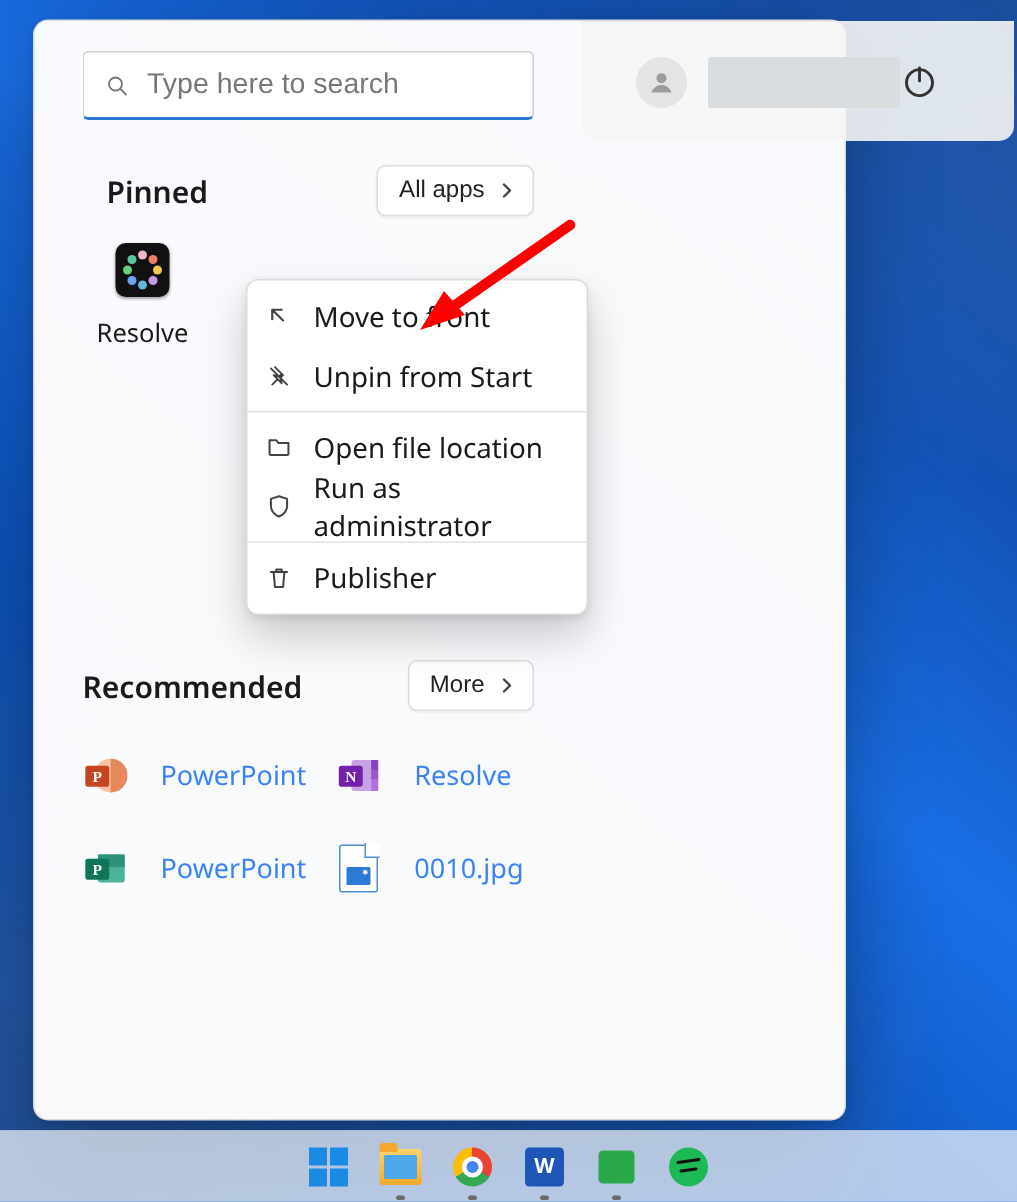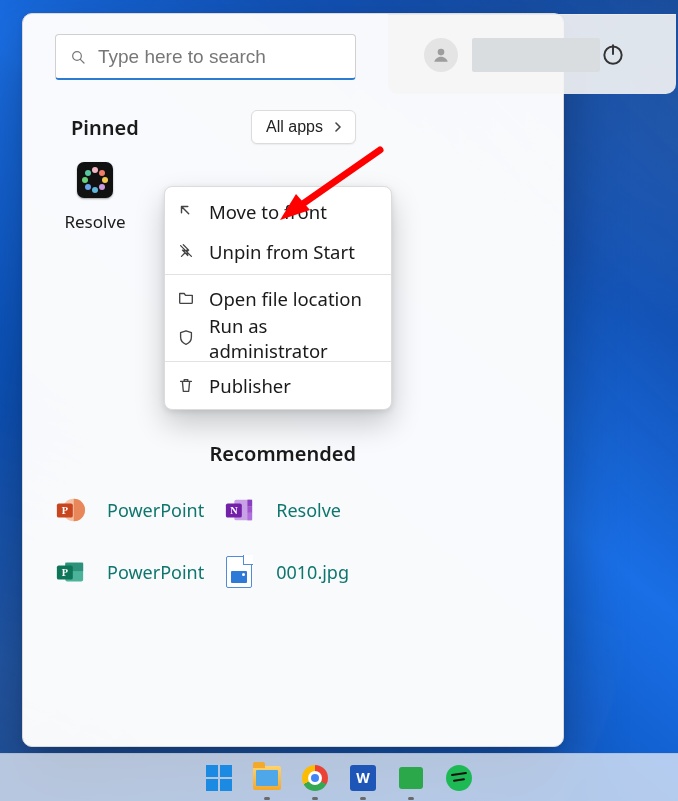--- a/index.html
+++ b/index.html
@@ -19,21 +19,21 @@
   .sm-content { flex: 1; padding: 0 32px; }
 
   .search-wrap { padding: 20px 0 0 0; }
   .search { position: relative; height: 46px; border: 1px solid #d0d0d0; border-bottom: 2px solid #2a7bd1; border-radius: 4px; background: #fff; display: flex; align-items: center; gap: 12px; padding: 0 12px 0 14px; }
   .search input { flex:1; border:none; outline:none; font-size: 19px; color:#222; background: transparent; }
   .search input::placeholder { color:#777; }
   .search-ico { width:16px; height:16px; color:#777; }
 
   .section-head { display:flex; align-items:center; justify-content:space-between; }
   .pinned-head { margin-top: 30px; margin-left: 16px; }
-  .rec-head { margin-top: 28px; justify-content: flex-end; }
+  .rec-head { margin-top: 28px; }
   .section-title { font-size: 20px; font-weight: 600; color:#1a1a1a; }
 
   .pill { display:inline-flex; align-items:center; gap:10px; height: 34px; padding: 0 12px 0 14px; font-size: 16px; color:#222; background:#fff; border:1px solid #dcdcdc; border-radius: 6px; cursor:pointer; box-shadow: 0 1px 1.5px rgba(0,0,0,.06); }
   .chev { width:10px; height:10px; color:#444; }
 
   .pinned-grid { position: relative; margin-top: 18px; height: 250px; }
   .app-tile { position:absolute; left:-14px; top:0; width:108px; text-align:center; cursor:pointer; }
   .app-icon-wrap { width:36px; height:36px; margin:0 auto 12px auto; border-radius:7px; background:#111; display:flex; align-items:center; justify-content:center; box-shadow: 0 1px 2px rgba(0,0,0,.35); }
   .app-label { font-size:17px; color:#1a1a1a; }
   .resolve-dots { width:26px; height:26px; position:relative; }
@@ -51,21 +51,21 @@
   .grid-more span { width:4px; height:4px; border-radius:50%; background:#808080; }
 
   .context-menu { position:absolute; left:109px; top:24px; width:228px; background:#fff; border:1px solid #dcdcdc; border-radius:8px; box-shadow: 0 14px 30px rgba(0,0,0,.20), 0 2px 6px rgba(0,0,0,.10); padding: 4px 0; font-size:18.5px; color:#1a1a1a; }
   .cm-item { display:flex; align-items:center; gap:14px; height:40px; padding:0 12px; cursor:pointer; }
   .cm-sep { height:1px; background:#e2e2e2; margin: 3px 0; }
   .cm-ico { width:18px; height:18px; color:#444; flex-shrink:0; }
 
   .recommended-grid { display:grid; grid-template-columns: 1fr 1fr; column-gap: 20px; row-gap: 32px; margin-top: 28px; }
   .rec-item { display:flex; align-items:center; gap:22px; cursor:pointer; }
   .rec-ico { width:30px; height:30px; flex-shrink:0; }
-  .rec-label { font-size:18px; color:#0f766e; }
+  .rec-label { font-size:18px; color:#3b82f6; }
   .file-thumb { position:relative; width:26px; height:32px; border:1.6px solid #4f8ed6; border-radius:2px; background:#fff; }
   .file-thumb::before { content:""; position:absolute; right:-1.6px; top:-1.6px; width:9px; height:9px; background:#fff; border-left:1.6px solid #4f8ed6; border-bottom:1.6px solid #4f8ed6; }
   .file-thumb .pic { position:absolute; left:4px; right:4px; bottom:4px; height:12px; background:#2d7bd6; border-radius:1px; }
   .file-thumb .pic::after{content:"";position:absolute;right:2px;top:2px;width:3px;height:3px;border-radius:50%;background:#fff;}
 
   .sm-bottom { height: 80px; border-top: 1px solid #ebebeb; background: rgba(245,245,245,.9); display:flex; align-items:center; justify-content:space-between; padding: 0 48px 0 36px; border-radius: 0 0 10px 10px; }
   .user-area { display:flex; align-items:center; gap:14px; cursor:pointer; }
   .avatar { width:34px; height:34px; border-radius:50%; background:#e4e4e4; display:flex; align-items:center; justify-content:center; color:#9d9d9d; }
   .user-name-blur { width:128px; height:34px; background:#d9dde0; border-radius:2px; }
   .power-btn { width:28px; height:28px; color:#333; cursor:pointer; }
@@ -174,20 +174,26 @@
           <svg class="cm-ico" viewBox="0 0 20 20">
               <path d="M4 6h12M8 6V4h4v2M6 6l1 11h6l1-11" fill="none" stroke="currentColor" stroke-width="1.5" stroke-linecap="round" stroke-linejoin="round"></path>
             </svg>
           <span>Publisher</span>
         </div>
       </div>
     </div>
 
     <div class="section-head rec-head">
       <div class="section-title">Recommended</div>
+      <button class="pill">
+        <span>More</span>
+        <svg class="chev" viewBox="0 0 10 10">
+            <path d="M3 1l4 4-4 4" fill="none" stroke="currentColor" stroke-width="1.6" stroke-linecap="round" stroke-linejoin="round"></path>
+          </svg>
+      </button>
     </div>
 
     <div class="recommended-grid">
       <div class="rec-item">
         <svg class="rec-ico" viewBox="0 0 32 32">
             <circle cx="20" cy="16" r="12" fill="#f5c2a6"></circle>
             <path d="M20 4a12 12 0 0 1 0 24V4z" fill="#e8875a"></path>
             <rect x="2" y="9" width="17" height="15" rx="2" fill="#c8461f"></rect>
             <text x="10.5" y="20.5" text-anchor="middle" font-size="11" font-weight="700" fill="#fff" font-family="Segoe UI">P</text>
           </svg>

